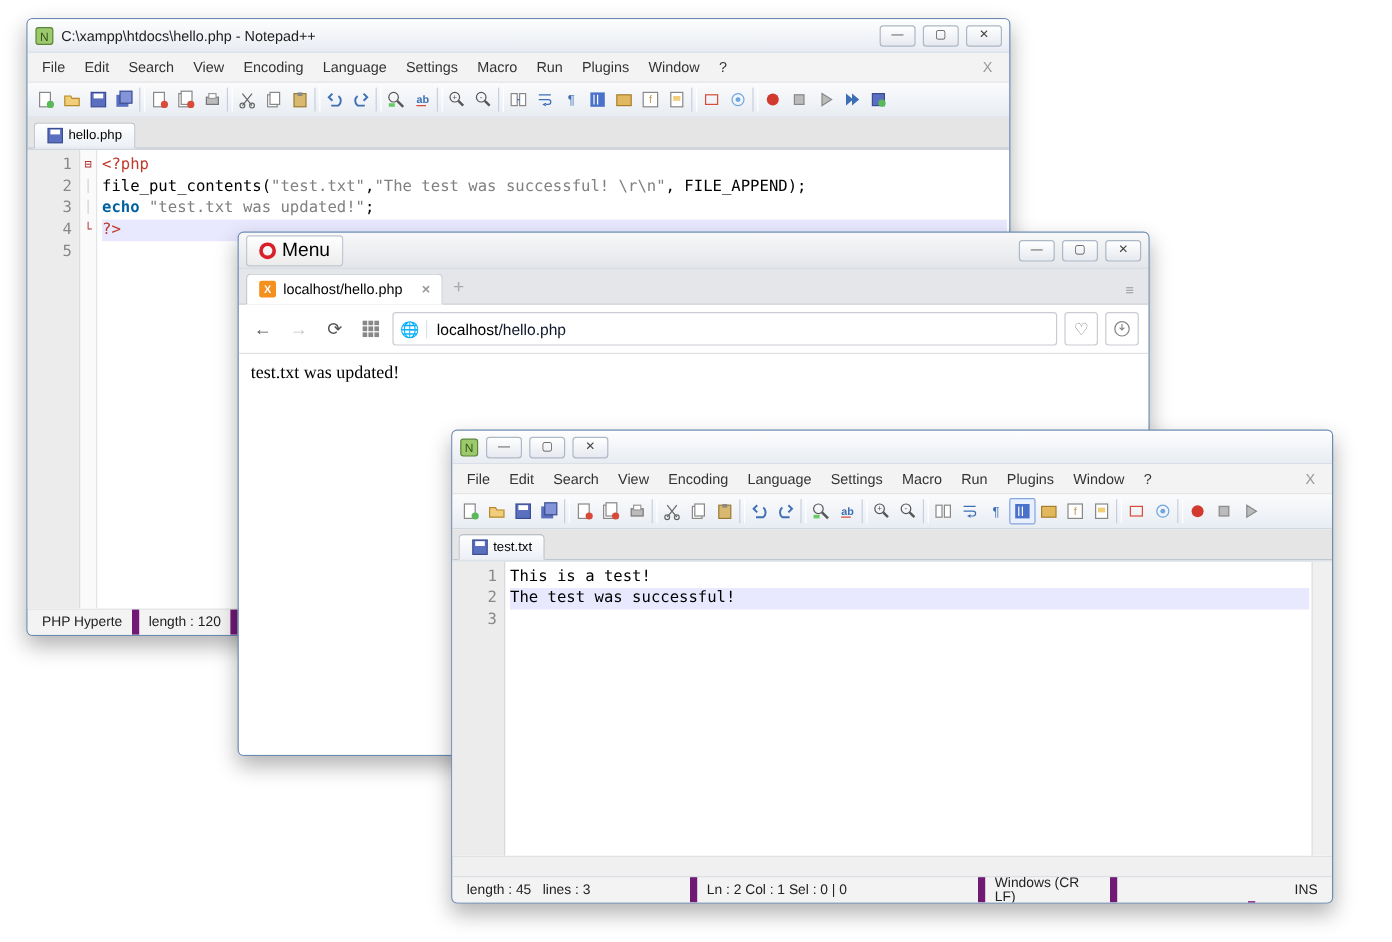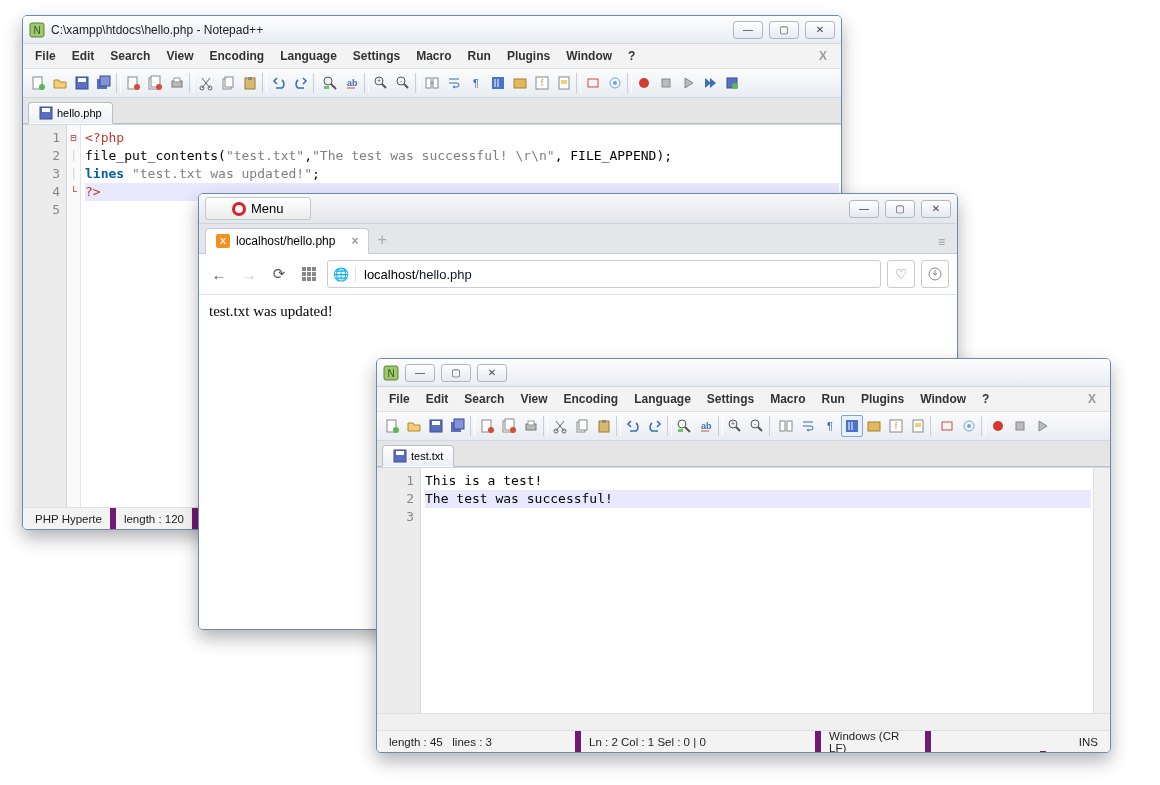--- a/index.html
+++ b/index.html
@@ -3,21 +3,21 @@
 <meta charset="utf-8">
 <style>
   * { box-sizing: border-box; margin:0; padding:0; }
   body { font-family: "Segoe UI", Tahoma, sans-serif; font-size:12px; background:#fff; width:1160px; height:785px; position:relative; }
   .window { position:absolute; background:#fff; border:1px solid #6b8bb3; border-radius:5px; box-shadow:0 8px 18px rgba(0,0,0,0.3); display:flex; flex-direction:column; overflow:hidden; }
   .titlebar { height:28px; background:linear-gradient(#fefefe,#e8ecf2); display:flex; align-items:center; padding:0 6px; border-bottom:1px solid #d0d7e0; }
   .titlebar .appicon { width:16px; height:16px; margin-right:6px; }
   .titlebar .title { flex:1; font-size:12px; color:#222; }
   .winctrls { display:flex; gap:6px; }
   .winbtn { width:30px; height:18px; border:1px solid #adb8c6; border-radius:3px; background:linear-gradient(#fff,#e6e9f0); display:flex; align-items:center; justify-content:center; font-size:10px; color:#444; line-height:1;}
-  .menubar { display:flex; align-items:center; background:#f3f3f3; border-bottom:1px solid #e0e0e0; padding:2px 4px; font-size:12px; color:#333;font-weight:bold; }
+  .menubar { display:flex; align-items:center; background:#f3f3f3; border-bottom:1px solid #e0e0e0; padding:2px 4px; font-size:12px; color:#333; }
   .menubar span { padding:3px 8px; }
   .menubar .closefile { margin-left:auto; color:#999; padding-right:10px;}
   .toolbar { display:flex; align-items:center; background:linear-gradient(#fbfbfc,#e8edf3); border-bottom:1px solid #d2d8e1; padding:3px 4px; gap:0; flex-wrap:nowrap;}
   .tbtn { width:22px; height:22px; display:flex; align-items:center; justify-content:center; margin:0 0px; border:1px solid transparent; border-radius:2px;}
   .tsep { width:5px; height:20px; margin:0 1px; border-left:1px solid #c7cfde; border-right:1px solid #fff;}
   .tabbar { display:flex; background:#e5e5e5; padding-top:4px; padding-left:5px; border-bottom:1px solid #b8c0cb;}
   .tab { display:flex; align-items:center; gap:4px; padding:3px 10px; background:linear-gradient(#fefefe,#ecf0f6); border:1px solid #b8c0cb; border-bottom:1px solid #fff; border-radius:4px 4px 0 0; font-size:11px; margin-bottom:-1px;}
   .fileicon { width:14px; height:14px; }
   .editor { flex:1; display:flex; background:#fff; border-top:1px solid #d0d7df; position:relative;}
   .gutter { width:44px; background:#ececec; border-right:1px solid #d7d9dc; text-align:right; font-family:Consolas,monospace; font-size:13px; color:#888; padding:4px 6px 0 0; line-height:18px;}
@@ -26,21 +26,21 @@
   .php-tag { color:#c0392b;}
   .kw { color:#0060a0; font-weight:bold;}
   .fn { color:#000;}
   .str { color:#808080;}
   .statusbar { height:22px; background:#f3f3f3; border-top:1px solid #dcdfe4; display:flex; align-items:center; font-size:11.5px; color:#222; padding:0 4px;}
   .statusbar .cell { padding:0 8px; border-right:6px solid #701a75; height:100%; display:flex; align-items:center;}
   .statusbar .cell:last-child { border-right:none; margin-left:auto;}
   .curline { background:#e8e8ff; display:inline-block; width:100%;}
   
   .browser-topbar { height:30px; background:linear-gradient(#f8f8f9,#e3e6ea); display:flex; align-items:center; padding:0 6px; border-bottom:1px solid #cfd3da;}
-  .menu-btn { display:flex; align-items:center; gap:5px; padding:3px 26px; border:1px solid #c2c8d0; border-radius:3px; background:linear-gradient(#fff,#ececec); font-size:13px;}
+  .menu-btn { display:flex; align-items:center; gap:5px; padding:3px 10px; border:1px solid #c2c8d0; border-radius:3px; background:linear-gradient(#fff,#ececec); font-size:16px;}
   .opera-circle { width:14px; height:14px; border-radius:50%; border:3px solid #d92029; box-sizing:border-box;}
   .browser-tabstrip { background:#e4e6ea; display:flex; align-items:flex-end; padding:4px 6px 0 6px; border-bottom:1px solid #c7cbd1;}
   .btab { display:flex; align-items:center; gap:6px; padding:5px 10px; background:#fff; border:1px solid #c7cbd1; border-bottom:1px solid #fff; border-radius:4px 4px 0 0; font-size:12px; margin-bottom:-1px;}
   .xampp-ico { width:14px; height:14px; background:#f3901e; border-radius:2px; display:flex; align-items:center; justify-content:center; color:#fff; font-size:9px; font-weight:bold;}
   .closetab { color:#999; font-weight:bold; margin-left:10px; font-size:12px;}
   .newtab { color:#aaa; font-size:16px; margin-left:8px; padding-bottom:4px;}
   .addressrow { display:flex; align-items:center; gap:6px; padding:6px 8px; background:#fff; border-bottom:1px solid #dee2e6;}
   .navbtn { width:24px; height:24px; display:flex; align-items:center; justify-content:center; color:#555; font-size:15px; border-radius:3px;}
   .navbtn.disabled { color:#c4c7cc;}
   .addrbox { flex:1; display:flex; align-items:center; border:1px solid #c9ccd2; border-radius:3px; height:28px; overflow:hidden;}
@@ -293,21 +293,21 @@
     </div>
     <div class="foldmargin">
       <div style="color:#b03030;">⊟</div>
         <div style="color:#ccc;">│</div>
         <div style="color:#ccc;">│</div>
         <div style="color:#b03030;">└</div>
         <div></div>
     </div>
     <div class="codes"><span class="php-tag">&lt;?php</span>
 <span class="fn">file_put_contents</span><span>(</span><span class="str">"test.txt"</span><span>,</span><span class="str">"The test was successful! \r\n"</span><span>, </span><span>FILE_APPEND</span><span>);</span>
-<span class="kw">lines</span><span> </span><span class="str">"test.txt was updated!"</span><span>;</span>
+<span class="kw">echo</span><span> </span><span class="str">"test.txt was updated!"</span><span>;</span>
 <span class="curline"><span class="php-tag">?&gt;</span></span>
 </div>
   </div>
   <div class="statusbar">
     <div class="cell">PHP Hyperte</div>
     <div class="cell">length : 120</div>
     <div class="cell" style="border-right:none;">lin</div>
   </div>
 </div>
 

